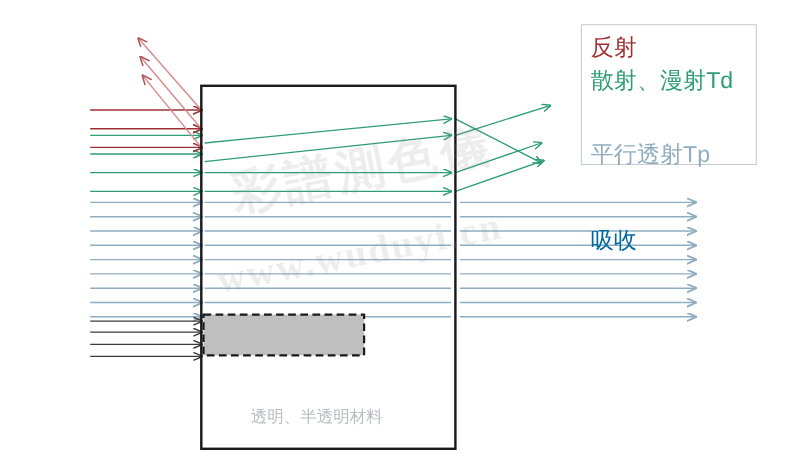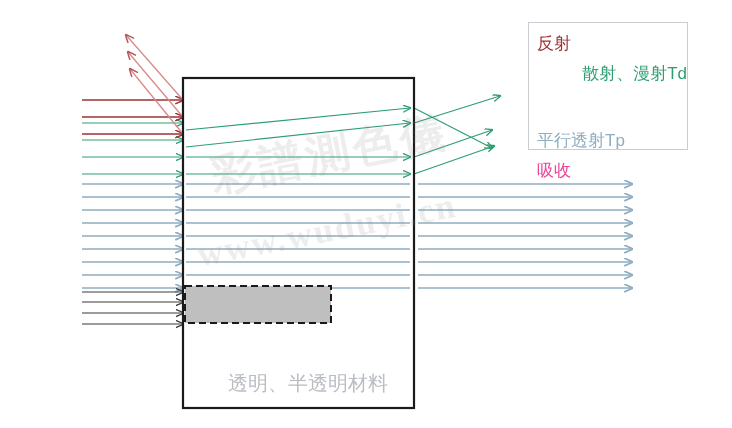--- a/index.html
+++ b/index.html
@@ -29,30 +29,30 @@
     left: 528px;
     top: 22px;
     width: 160px;
     height: 128px;
     border: 1px solid #c9cdd2;
     background: #ffffff;
     box-sizing: border-box;
     padding: 6px 0 0 8px;
   }
   .legend-line {
-    font-size: 17px;
+    font-size: 21px;
     line-height: 30px;
     white-space: nowrap;
     letter-spacing: 0px;
   }
   .material-label {
     position: absolute;
     left: 228px;
     top: 370px;
-    font-size: 20px;
+    font-size: 15px;
     color: #b9bdc2;
     white-space: nowrap;
   }
   .watermark {
     position: absolute;
     color: rgba(140,140,150,0.16);
     white-space: nowrap;
     font-weight: bold;
     pointer-events: none;
   }
@@ -174,18 +174,18 @@
     <rect id="absorb-rect" x="185" y="286" width="146" height="37" fill="#bfbfbf" stroke="#1a1a1a" stroke-width="2" stroke-dasharray="7,4"></rect>
   </svg>
 
   <div class="watermark wm-cn">彩譜測色儀</div>
   <div class="watermark wm-url">www.wuduyi.cn</div>
 
   <div class="material-label">透明、半透明材料</div>
 
   <div class="legend-box">
     <div class="legend-line" style="color:#9e3034;">反射</div>
-    <div class="legend-line" style="color:#2e9e72;text-align:right;">散射、漫射Td</div>
+    <div class="legend-line" style="color:#2e9e72;">散射、漫射Td</div>
     <div class="legend-line" style="color:#8fadc0;margin-top:37px;">平行透射Tp</div>
-    <div class="legend-line" style="color:#ec4899;">吸收</div>
+    <div class="legend-line" style="color:#0369a1;margin-top:48px;">吸收</div>
   </div>
 
 </div>
 
 </body></html>

